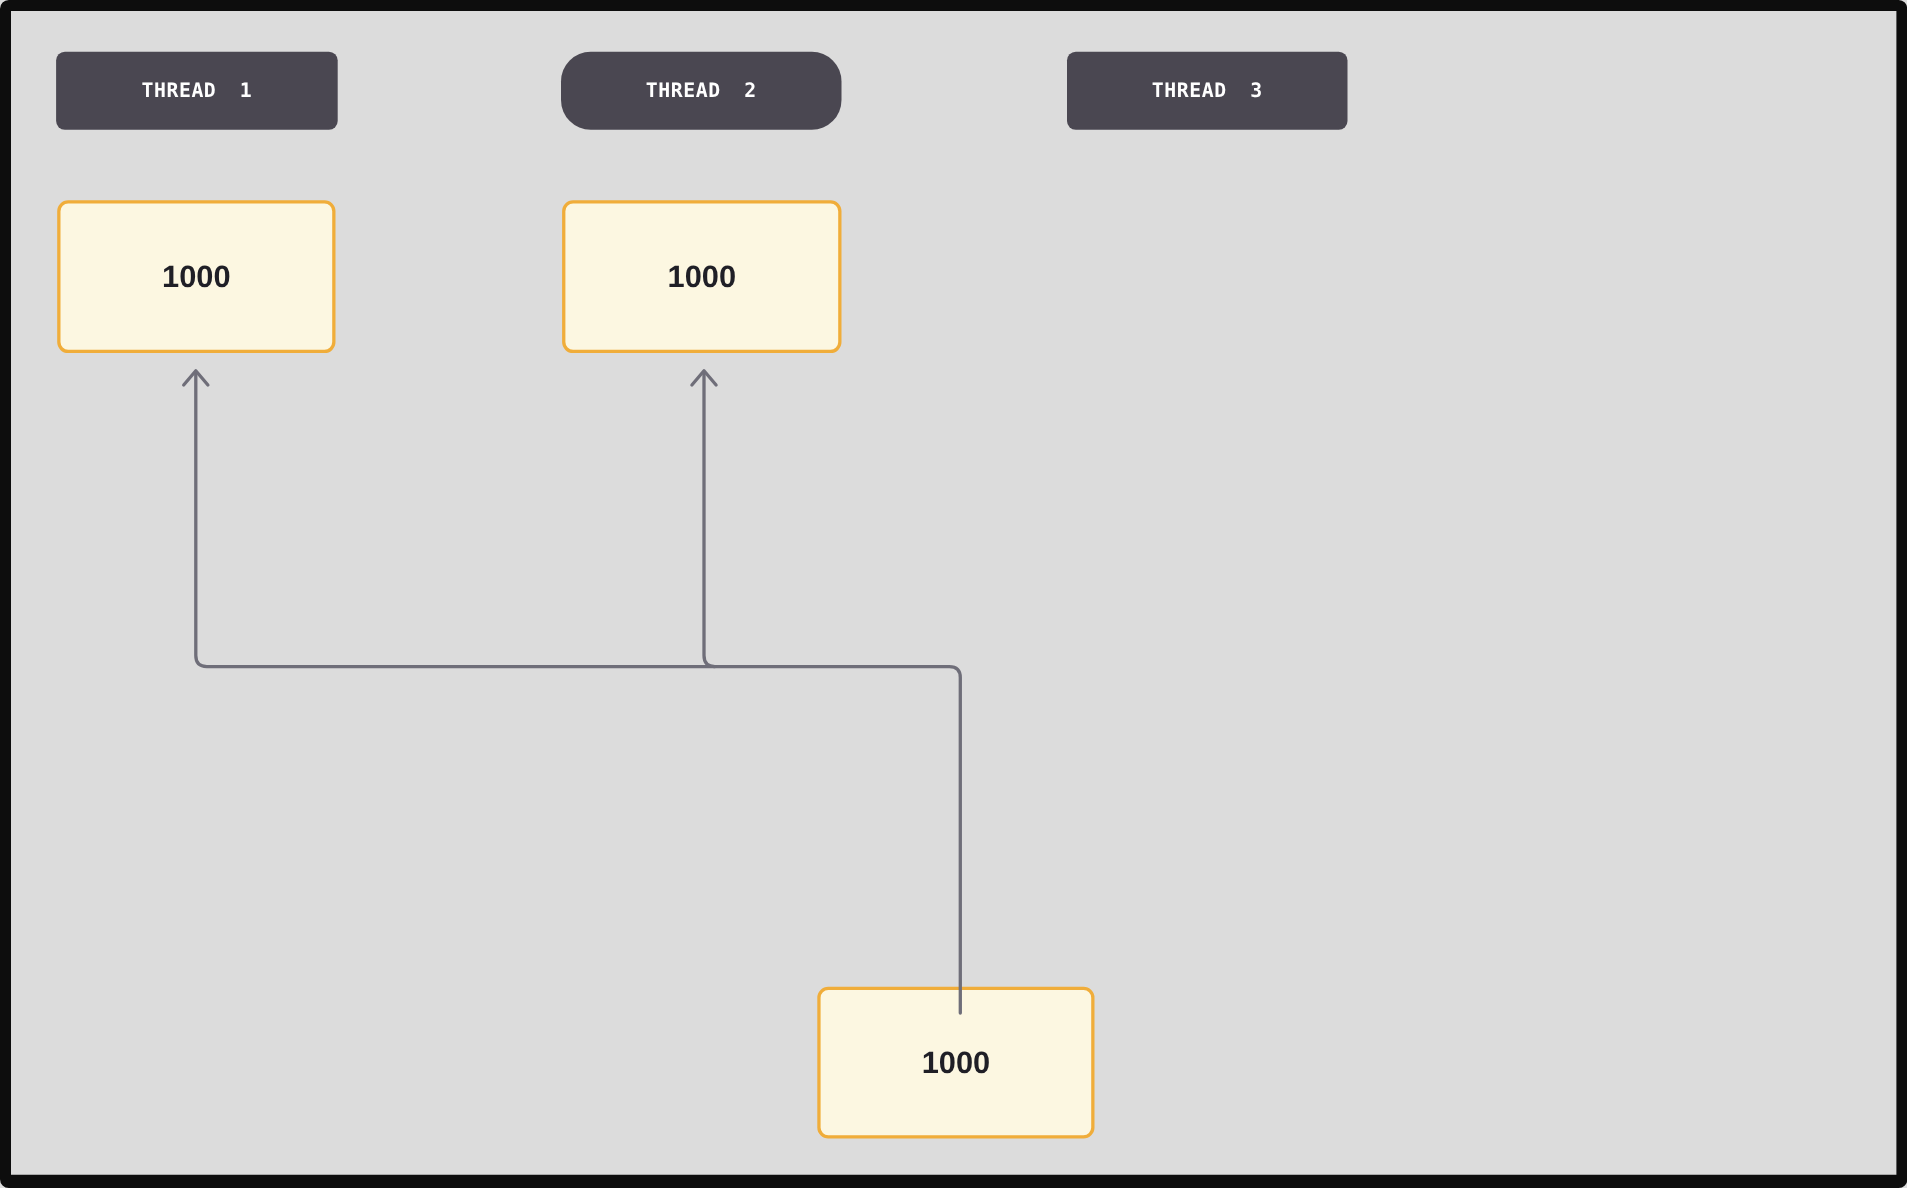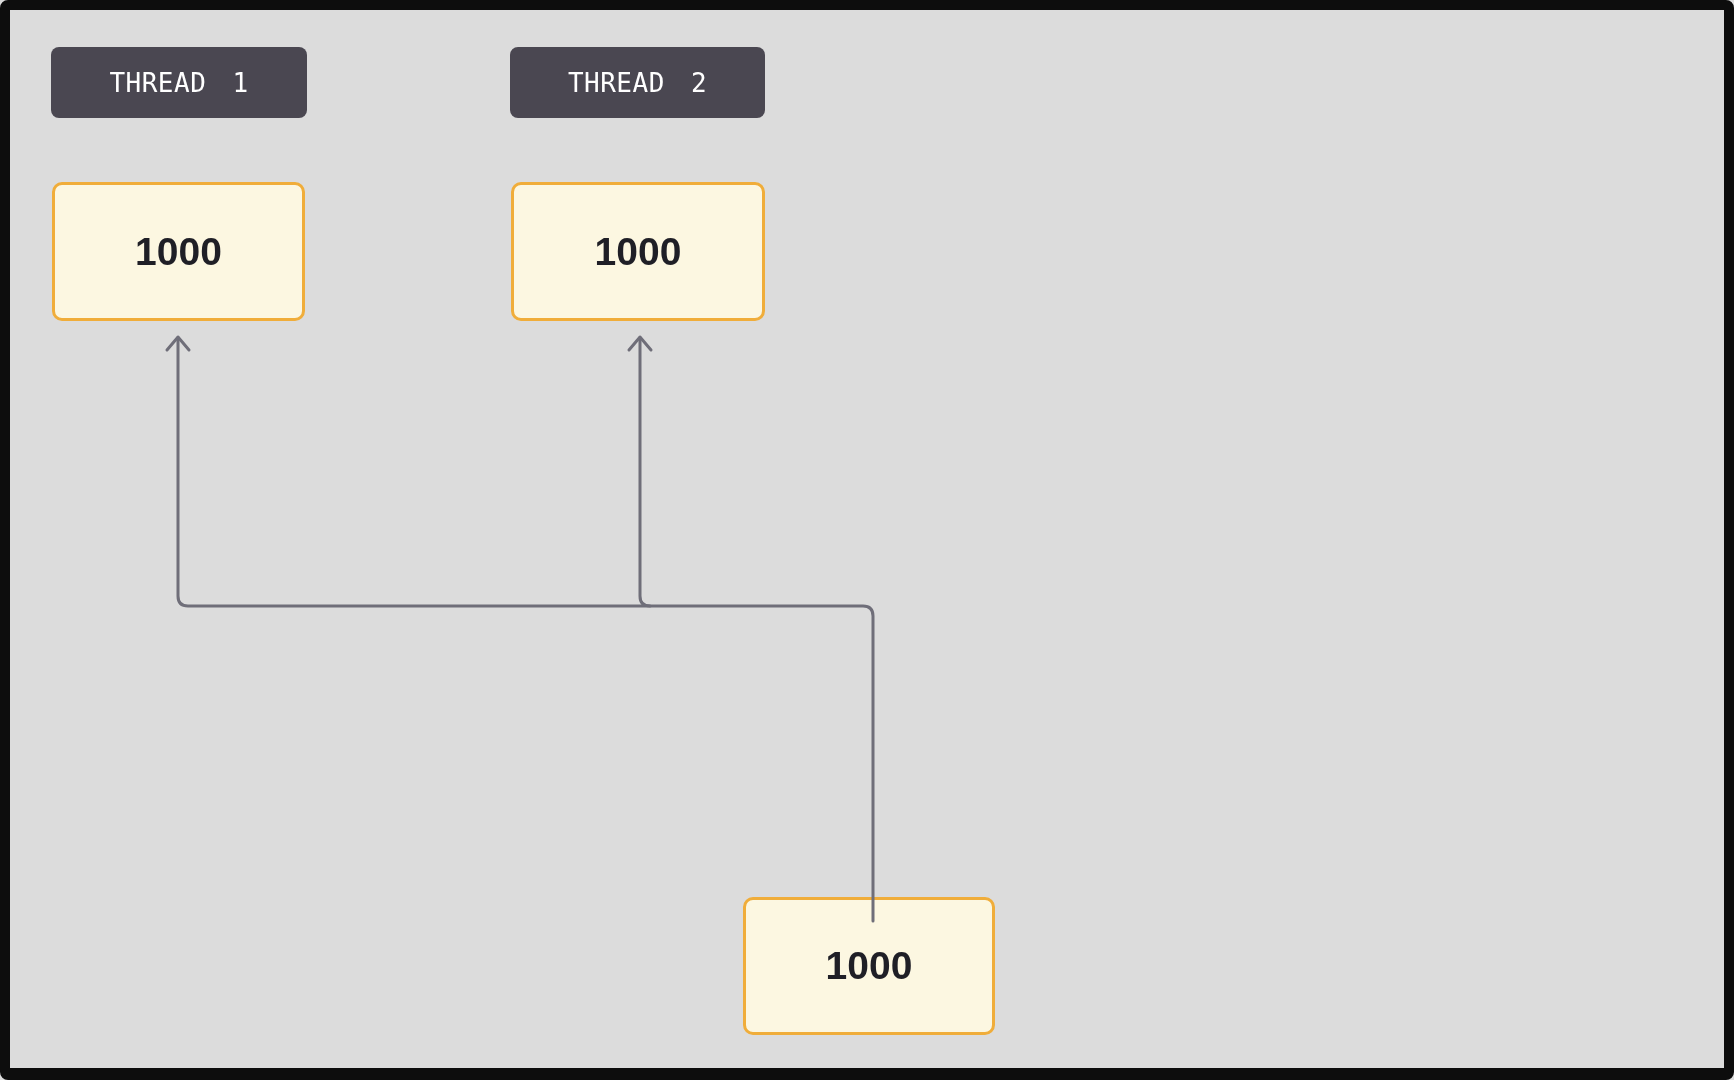--- a/index.html
+++ b/index.html
@@ -31,47 +31,47 @@
     background: var(--header-bg, #4a4751);
     border-radius: 8px;
     display: flex;
     align-items: center;
     justify-content: center;
     z-index: 2;
   }
   .thread-header span {
     color: var(--header-text, #ffffff);
     font-family: "DejaVu Sans Mono", monospace;
-    font-weight: normal;
-    font-size: 26px;
+    font-weight: bold;
+    font-size: 18px;
     letter-spacing: 0.5px;
     word-spacing: 10px;
     white-space: pre;
   }
   .t1 { left: 51px;   width: 256px; }
-  .t2 { left: 510px;  width: 255px; }
+  .t2 { left: 510px;  width: 255px; border-radius: 27px; }
   .t3 { left: 970px;  width: 255px; }
   .t4 { left: 1430px; width: 255px; }
 
   .value-cell {
     position: absolute;
     box-sizing: border-box;
     background: var(--cell-bg, #fcf7e1);
     border: 3px solid var(--cell-border, #f0ad3a);
     border-radius: 10px;
     display: flex;
     align-items: center;
     justify-content: center;
     z-index: 1;
   }
   .value-cell span {
     color: var(--cell-text, #1f1f26);
     font-family: "Liberation Sans", sans-serif;
     font-weight: 700;
-    font-size: 39px;
+    font-size: 28px;
   }
   .c1  { left: 52px;  top: 182px; width: 253px; height: 139px; }
   .c2  { left: 511px; top: 182px; width: 254px; height: 139px; }
   .src { left: 743px; top: 897px; width: 252px; height: 138px; }
 
   .wires {
     position: absolute;
     inset: 0;
     z-index: 3;
     pointer-events: none;
@@ -90,20 +90,23 @@
 <div class="stage">
 
   <div class="frame"></div>
 
   <div class="thread-header t1">
     <span>THREAD 1</span>
   </div>
   <div class="thread-header t2">
     <span>THREAD 2</span>
   </div>
+  <div class="thread-header t3">
+    <span>THREAD 3</span>
+  </div>
 
   <div class="value-cell c1">
     <span>1000</span>
   </div>
   <div class="value-cell c2">
     <span>1000</span>
   </div>
   <div class="value-cell src">
     <span>1000</span>
   </div>

